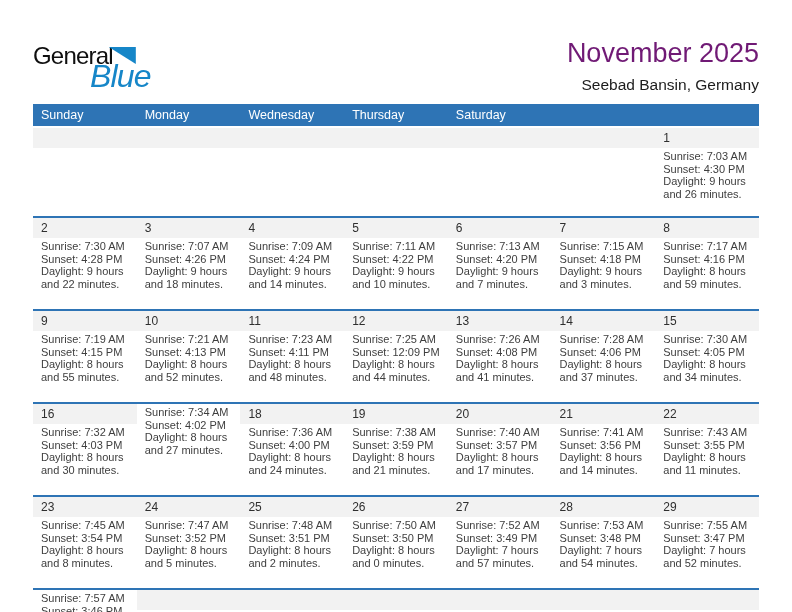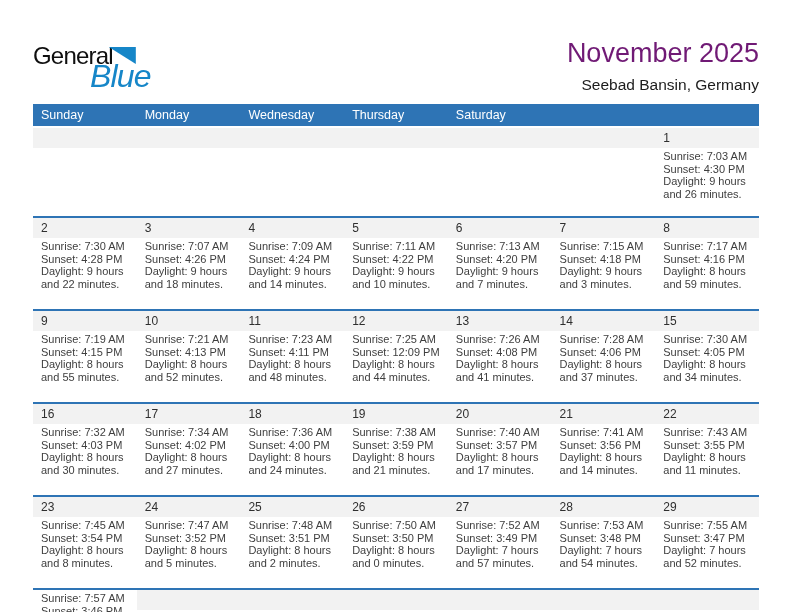--- a/index.html
+++ b/index.html
@@ -275,21 +275,20 @@
           <div class="day-cell">
     <div class="day-num">16</div>
     <div class="day-info">
               <div class="line">Sunrise: 7:32 AM</div>
               <div class="line">Sunset: 4:03 PM</div>
               <div class="line">Daylight: 8 hours</div>
               <div class="line">and 30 minutes.</div>
             </div>
   </div>
           <div class="day-cell">
-    <div class="day-num">17</div>
     <div class="day-info">
               <div class="line">Sunrise: 7:34 AM</div>
               <div class="line">Sunset: 4:02 PM</div>
               <div class="line">Daylight: 8 hours</div>
               <div class="line">and 27 minutes.</div>
             </div>
   </div>
           <div class="day-cell">
     <div class="day-num">18</div>
     <div class="day-info">

